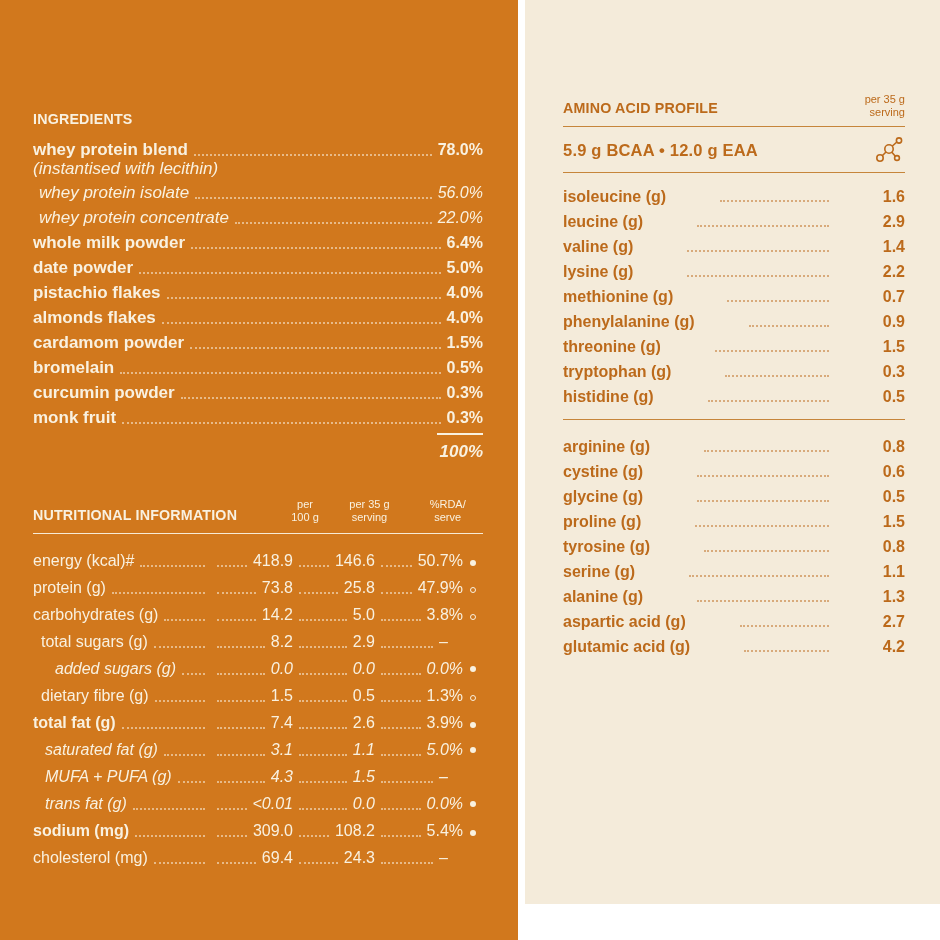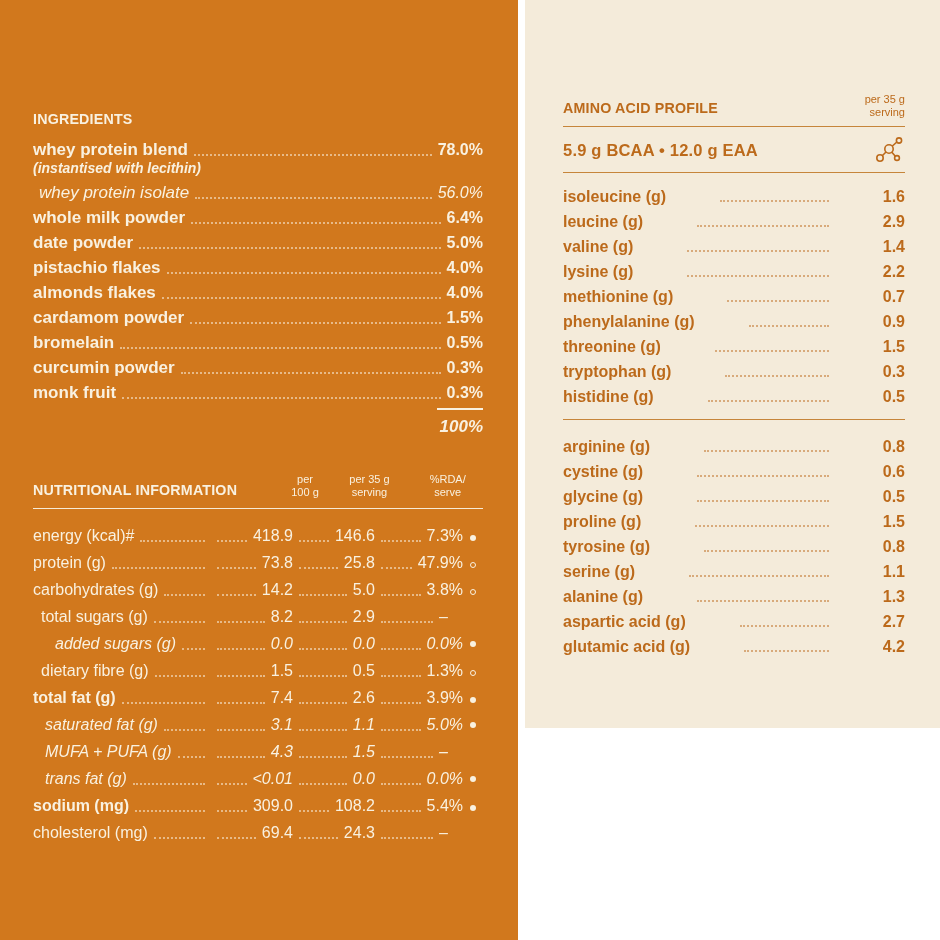--- a/index.html
+++ b/index.html
@@ -9,38 +9,38 @@
     --orange-ink:#BC6A1B;
     --rule-orange:#C6853A;
   }
   *{box-sizing:border-box;}
   html,body{margin:0;padding:0;}
   body{
     width:940px;height:940px;position:relative;overflow:hidden;
     font-family:"Liberation Sans",sans-serif;
   }
   .panel-left{position:absolute;top:0;left:0;width:518px;height:940px;background:var(--orange-bg);color:var(--cream-ink);}
-  .panel-right{position:absolute;top:0;left:525px;width:415px;height:728px;background:var(--cream-bg);color:var(--orange-ink);}
+  .panel-right{position:absolute;top:0;left:525px;width:415px;height:904px;background:var(--cream-bg);color:var(--orange-ink);}
   .inner-l{position:absolute;left:33px;right:35px;top:110px;}
   .inner-r{position:absolute;left:38px;right:35px;top:93px;}
 
   .sect-title{font-size:15px;font-weight:bold;letter-spacing:.2px;line-height:18px;transform:scaleX(.95);transform-origin:left bottom;white-space:nowrap;}
 
   
   .lead{flex:1;min-width:10px;height:0;border-bottom:2px dotted rgba(249,241,224,.55);align-self:flex-end;margin:0 6px 4px 6px;}
   .panel-right .lead{border-bottom-color:rgba(188,106,27,.5);}
 
   
   .ingredients{margin-bottom:0;}
   .ingredients .sect-title{margin-bottom:12px;}
   .irow{display:flex;align-items:baseline;font-size:17px;font-weight:bold;line-height:20px;margin-bottom:5px;}
   .irow .val{font-size:16px;white-space:nowrap;}
   .irow.sub{font-style:italic;font-weight:normal;padding-left:6px;}
   .irow.sub .val{font-weight:normal;}
-  .ing-note{font-size:14px;font-style:italic;font-weight:bold;line-height:13px;margin:-3px 0 8px 0;}
+  .ing-note{font-size:17px;font-style:italic;font-weight:normal;line-height:13px;margin:-3px 0 8px 0;}
   .total-rule{width:46px;border-top:2px solid var(--cream-ink);margin:5px 0 7px auto;}
   .total-val{font-size:17px;font-weight:bold;font-style:italic;text-align:right;line-height:20px;}
 
   
   .ntable{margin-top:36px;}
   .nhead{display:flex;align-items:flex-end;margin-top:12px;}
   .nhead .sect-title{flex:1;}
   .hcell{display:flex;justify-content:flex-end;font-size:11px;line-height:13px;}
   .hcell span{white-space:pre-line;text-align:center;}
   .c1{width:82px;}.c2{width:82px;}.c3{width:88px;}
@@ -89,20 +89,25 @@
         <span class="lead"></span>
         <span class="val">78.0%</span>
       </div>
       <div class="ing-note">(instantised with lecithin)</div>
 
       <div class="irow sub">
         <span class="lab">whey protein isolate</span>
         <span class="lead"></span>
         <span class="val">56.0%</span>
       </div>
+      <div class="irow sub">
+        <span class="lab">whey protein concentrate</span>
+        <span class="lead"></span>
+        <span class="val">22.0%</span>
+      </div>
       <div class="irow">
         <span class="lab">whole milk powder</span>
         <span class="lead"></span>
         <span class="val">6.4%</span>
       </div>
       <div class="irow">
         <span class="lab">date powder</span>
         <span class="lead"></span>
         <span class="val">5.0%</span>
       </div>
@@ -168,21 +173,21 @@
           <span class="cell c1">
               <span class="lead"></span>
               <span class="num">418.9</span>
             </span>
           <span class="cell c2">
               <span class="lead"></span>
               <span class="num">146.6</span>
             </span>
           <span class="cell c3">
               <span class="lead"></span>
-              <span class="num">7.3%</span>
+              <span class="num">50.7%</span>
             </span>
           <span class="bcol">
               <span class="dot-f"></span>
             </span>
         </div>
 
         <div class="nrow">
           <span class="lab">protein (g)</span>
           <span class="lead"></span>
           <span class="cell c1">

